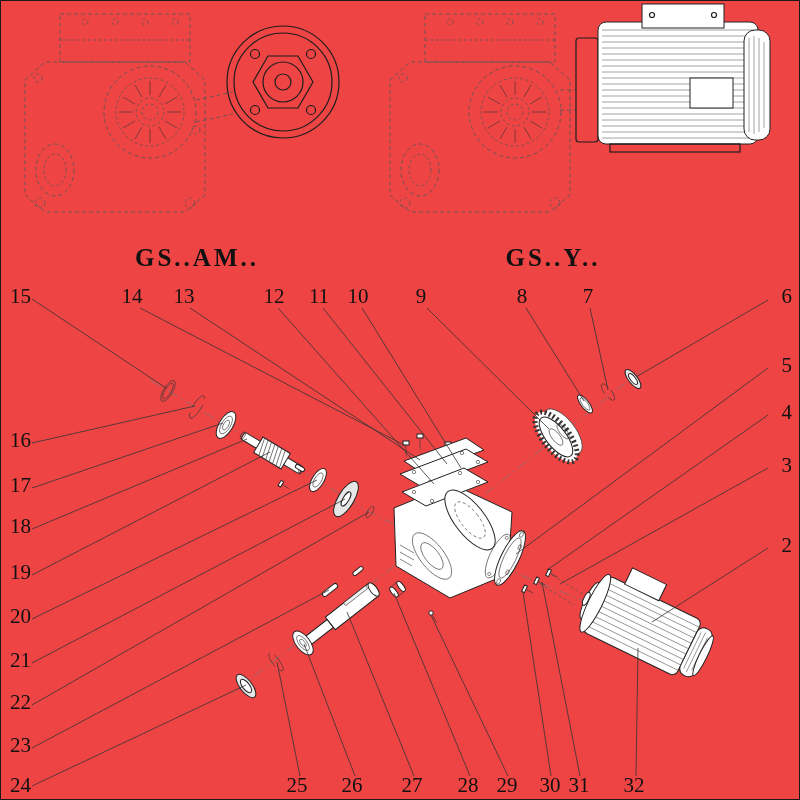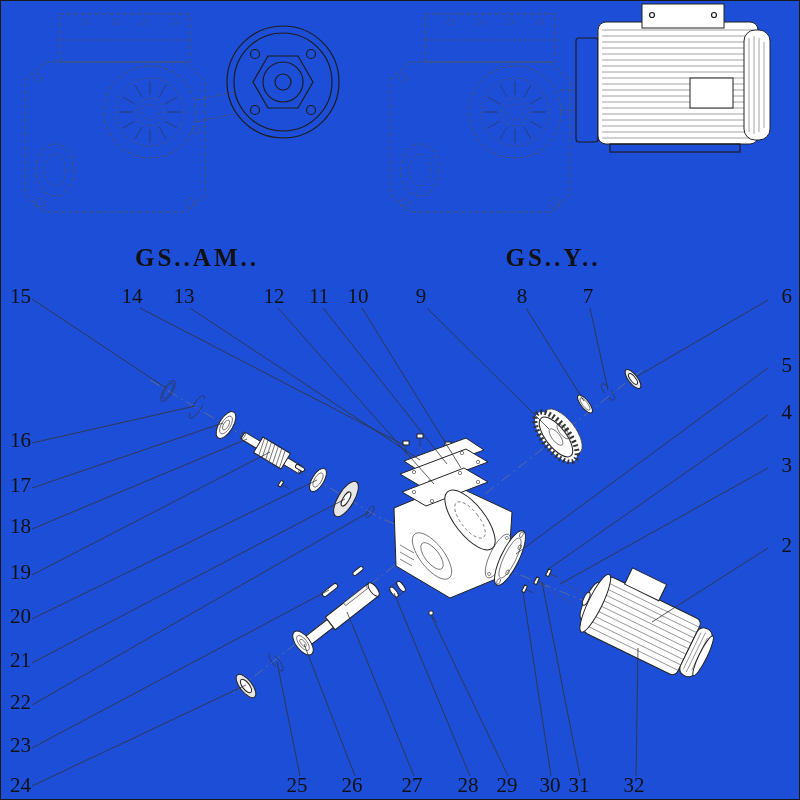--- a/index.html
+++ b/index.html
@@ -1,16 +1,16 @@
 <!DOCTYPE html>
 <html><head>
 <meta charset="utf-8">
 <style>
   html,body{margin:0;padding:0;background:#fff;}
-  .page{position:relative;width:800px;height:800px;background:#1d4ed8;overflow:hidden;
+  .page{position:relative;width:800px;height:800px;background:#ef4444;overflow:hidden;
         font-family:"Liberation Serif",serif;}
   svg{display:block;}
   .caption{font-size:25px;font-weight:bold;letter-spacing:3px;fill:#111;
            font-family:"Liberation Serif",serif;}
   .callout{font-size:21px;fill:#111;font-family:"Liberation Serif",serif;}
   .leader{stroke:#333;stroke-width:0.8;}
   .dash{stroke:#555;stroke-width:0.85;fill:none;stroke-dasharray:4 3;}
   .dashf{stroke:#555;stroke-width:0.7;fill:none;stroke-dasharray:3 2.5;}
   .solid{stroke:#1d1d1d;fill:none;stroke-width:1.2;}
   .part{stroke:#222;fill:#ffffff;stroke-width:1;}

